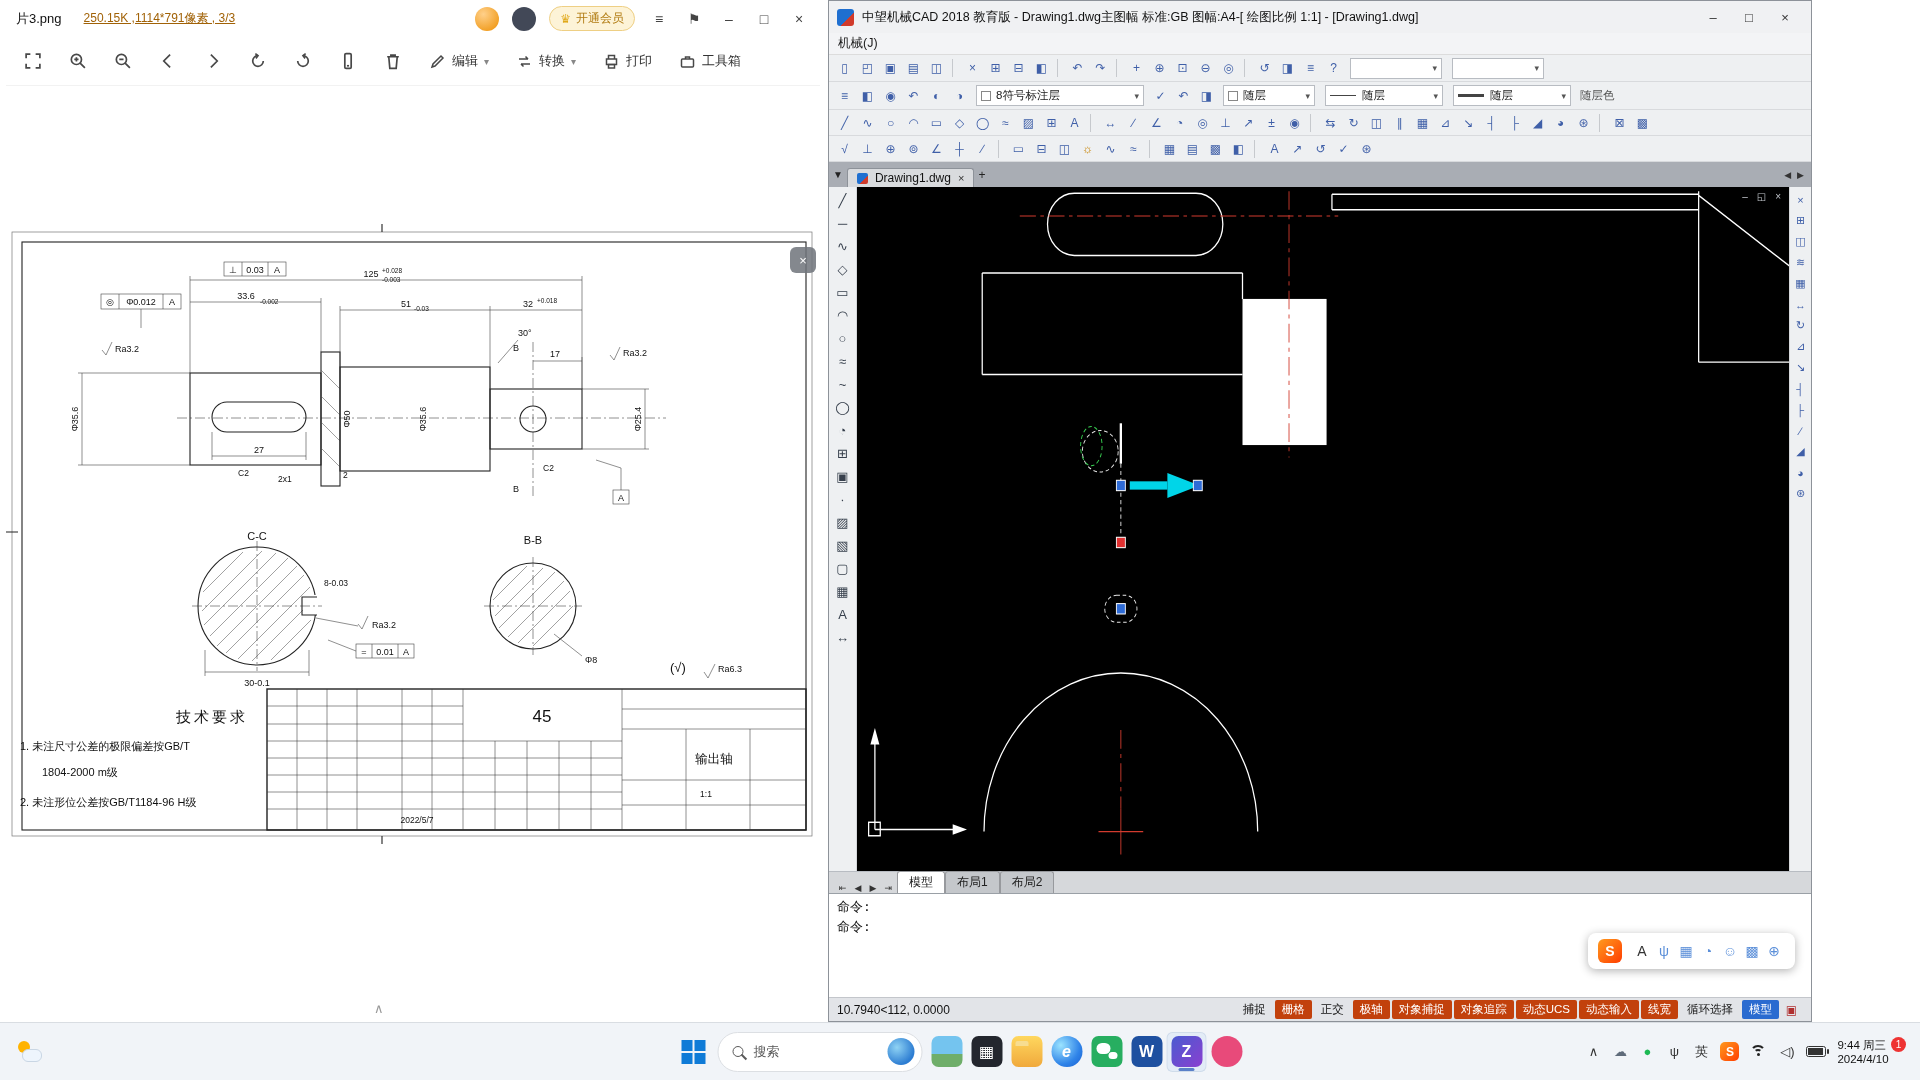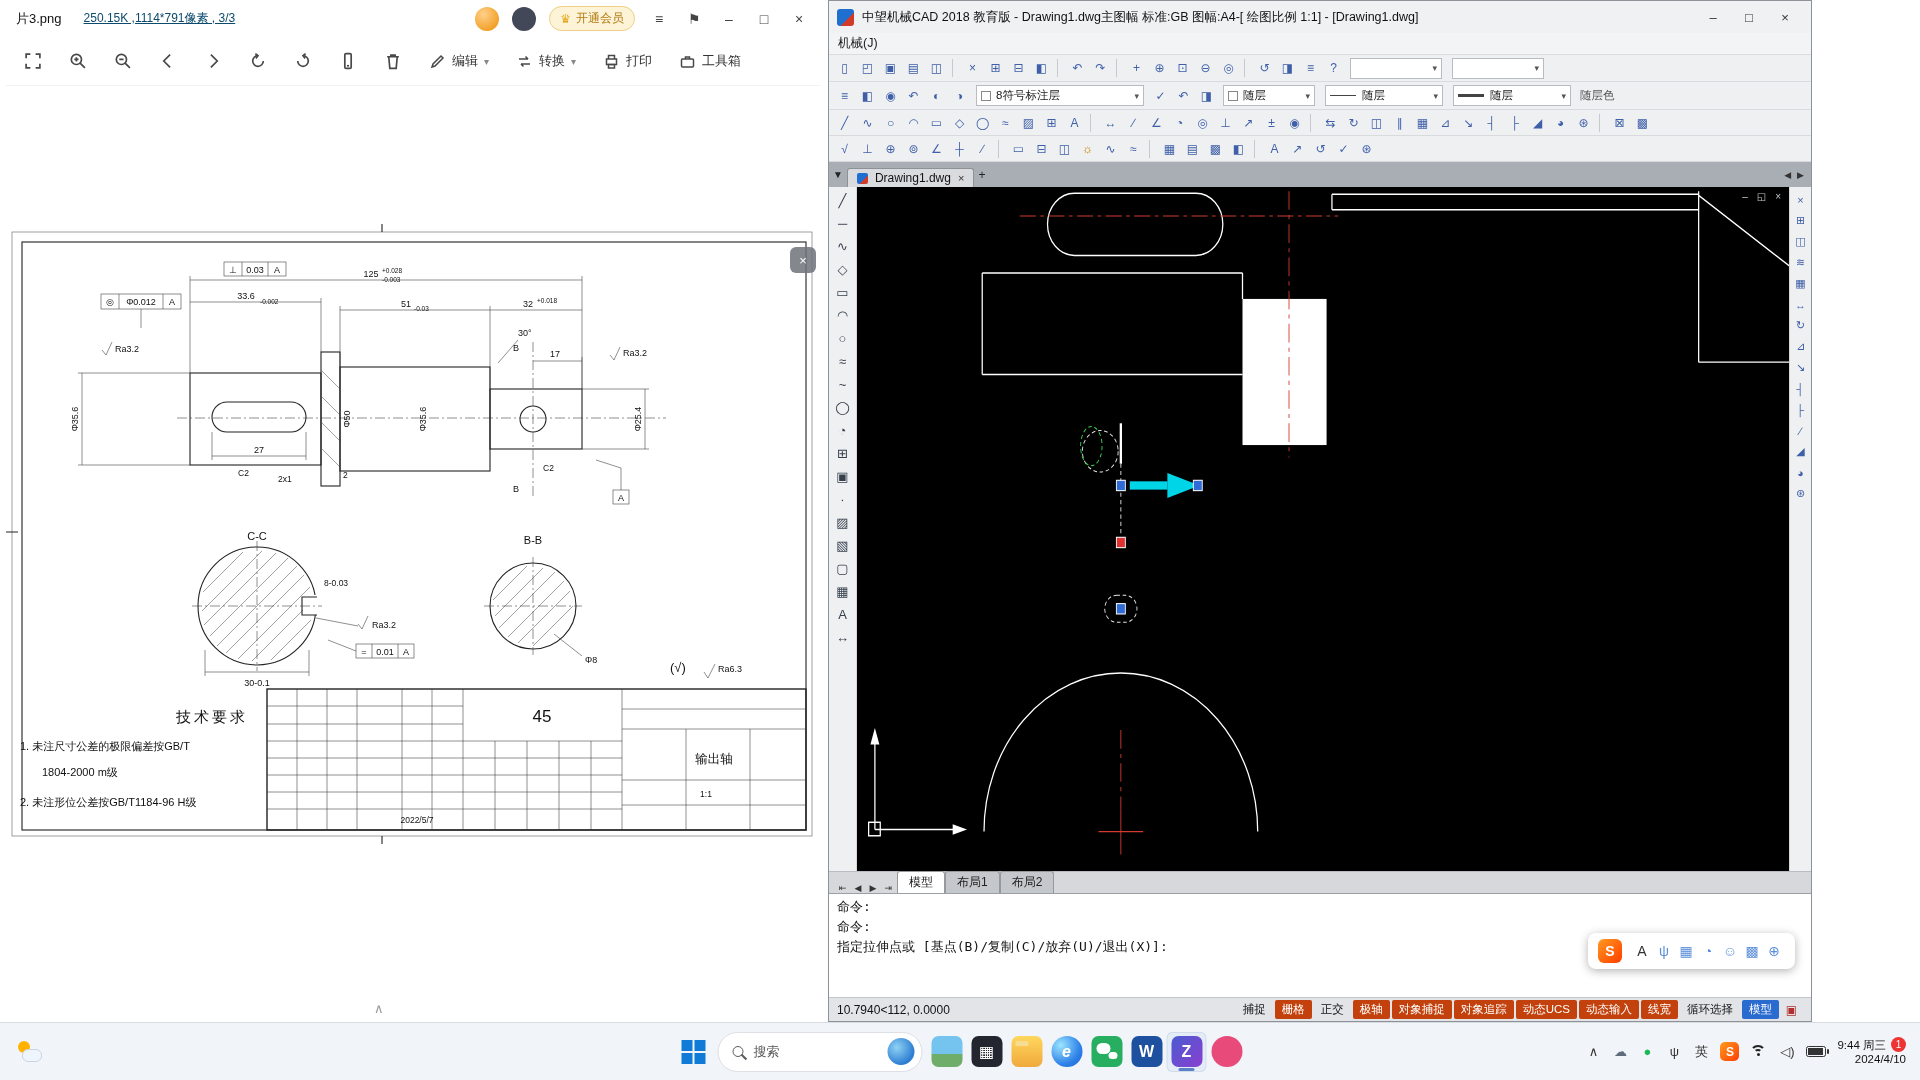--- a/index.html
+++ b/index.html
@@ -4,21 +4,21 @@
 <style>
 *{margin:0;padding:0;box-sizing:border-box}
 html,body{width:1920px;height:1080px;overflow:hidden}
 body{font-family:"Liberation Sans","DejaVu Sans",sans-serif;background:#fff;color:#222}
 .screen{position:relative;width:1920px;height:1080px;background:#fff}
 
 
 .viewer{position:absolute;left:6px;top:0;width:814px;height:1022px;background:#fff}
 .v-titlebar{height:37px;display:flex;align-items:center;padding:0 10px;font-size:13px}
 .v-fname{font-size:13px;color:#111}
-.v-fileinfo{margin-left:22px;color:#0c4a6e;font-size:12px;text-decoration:underline}
+.v-fileinfo{margin-left:22px;color:#a16207;font-size:12px;text-decoration:underline}
 .v-tright{margin-left:auto;display:flex;align-items:center;gap:13px}
 .avatar{width:24px;height:24px;border-radius:50%;background:radial-gradient(circle at 35% 30%,#ffd08a,#ed8f03)}
 .circle2{width:24px;height:24px;border-radius:50%;background:#424857}
 .vip-btn{display:flex;align-items:center;gap:5px;padding:3px 10px;border-radius:14px;background:#fdf3d7;border:1px solid #eecf84;color:#b07a10;font-size:12px}
 .vip-btn .crown{color:#e0a818;font-size:12px}
 .vwin{font-size:14px;color:#444;width:22px;text-align:center;cursor:default}
 .v-toolbar{height:49px;display:flex;align-items:center;padding:0 18px;gap:27px;border-bottom:1px solid #f2f2f2}
 .vt-ico svg{display:block}
 .vt-label{display:flex;align-items:center;gap:6px;font-size:13px;color:#333}
 .vt-label .caret{color:#888;font-size:10px}
@@ -143,21 +143,21 @@
 .tray .cloudy{color:#5f6b7a}
 .slogo-sm{width:19px;height:19px;border-radius:5px;background:linear-gradient(135deg,#ff9a1f,#ff3d00);color:#fff;font-weight:bold;font-size:12px;display:flex;align-items:center;justify-content:center}
 .wifi{width:18px;height:14px;position:relative}
 .wifi i{position:absolute;border:2px solid #222;border-bottom-color:transparent;border-left-color:transparent;border-right-color:transparent;border-radius:50%}
 .wifi .a1{left:0;top:0;width:16px;height:16px}
 .wifi .a2{left:4px;top:4px;width:8px;height:8px}
 .wifi .a3{left:7px;top:8px;width:3px;height:3px;border:none;background:#222;border-radius:50%}
 .batt{width:20px;height:11px;border:1.6px solid #333;border-radius:2.5px;position:relative}
 .batt::after{content:"";position:absolute;right:-4px;top:2px;width:2.5px;height:5px;background:#333;border-radius:1px}
 .batt::before{content:"";position:absolute;left:1px;top:1px;bottom:1px;width:80%;background:#333}
-.clock{text-align:right;font-size:11.5px;line-height:14px;color:#111;position:relative}
+.clock{text-align:left;font-size:11.5px;line-height:14px;color:#111;position:relative}
 .clock .row1{display:flex;align-items:center;gap:5px;justify-content:flex-end}
 .badge{width:15px;height:15px;border-radius:50%;background:#e33;color:#fff;font-size:10px;display:inline-flex;align-items:center;justify-content:center}
 </style>
 </head>
 <body>
 
 <div class="screen">
 
   <div class="viewer">
     <div class="v-titlebar">
@@ -649,21 +649,20 @@
           <span class="lt-tab active">模型</span>
           <span class="lt-tab">布局1</span>
           <span class="lt-tab">布局2</span>
         </span>
     </div>
 
     <div class="c-cmd">
       <div>
           <span class="cmd-line">命令:</span>
           <span class="cmd-line">命令:</span>
-          <span class="cmd-line">指定拉伸点或 [基点(B)/复制(C)/放弃(U)/退出(X)]:</span>
         </div>
       <div class="sogou">
         <span class="slogo">S</span>
         <span class="strip">
             <span class="ticon" style="color: rgb(51, 51, 51);">A</span>
             <span class="ticon">ψ</span>
             <span class="ticon">▦</span>
             <span class="ticon">◔</span>
             <span class="ticon">☺</span>
             <span class="ticon">▩</span>

